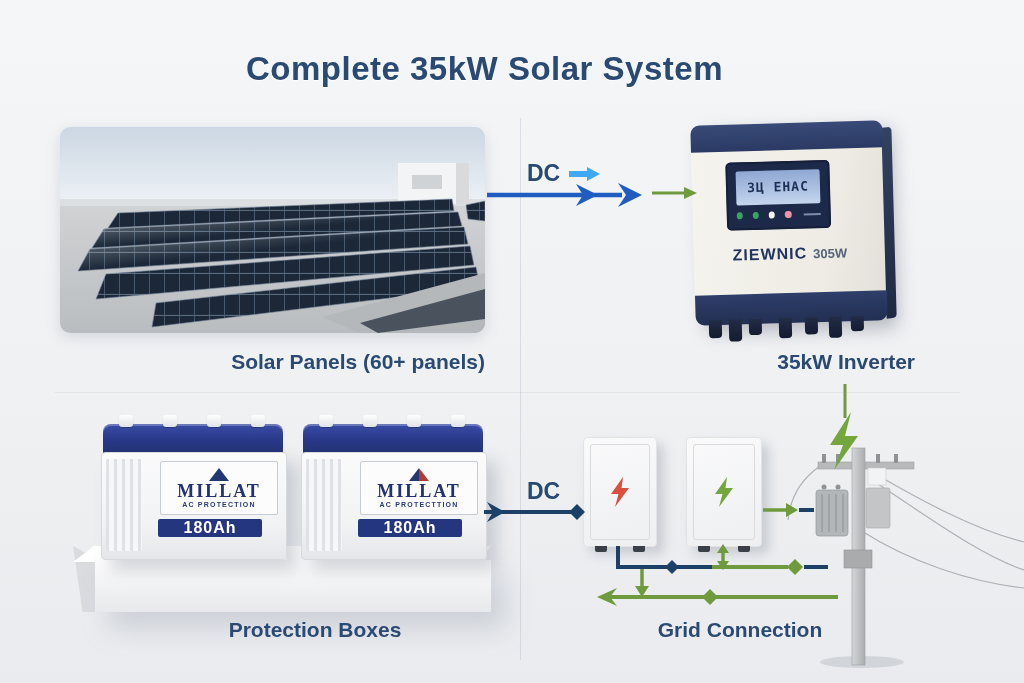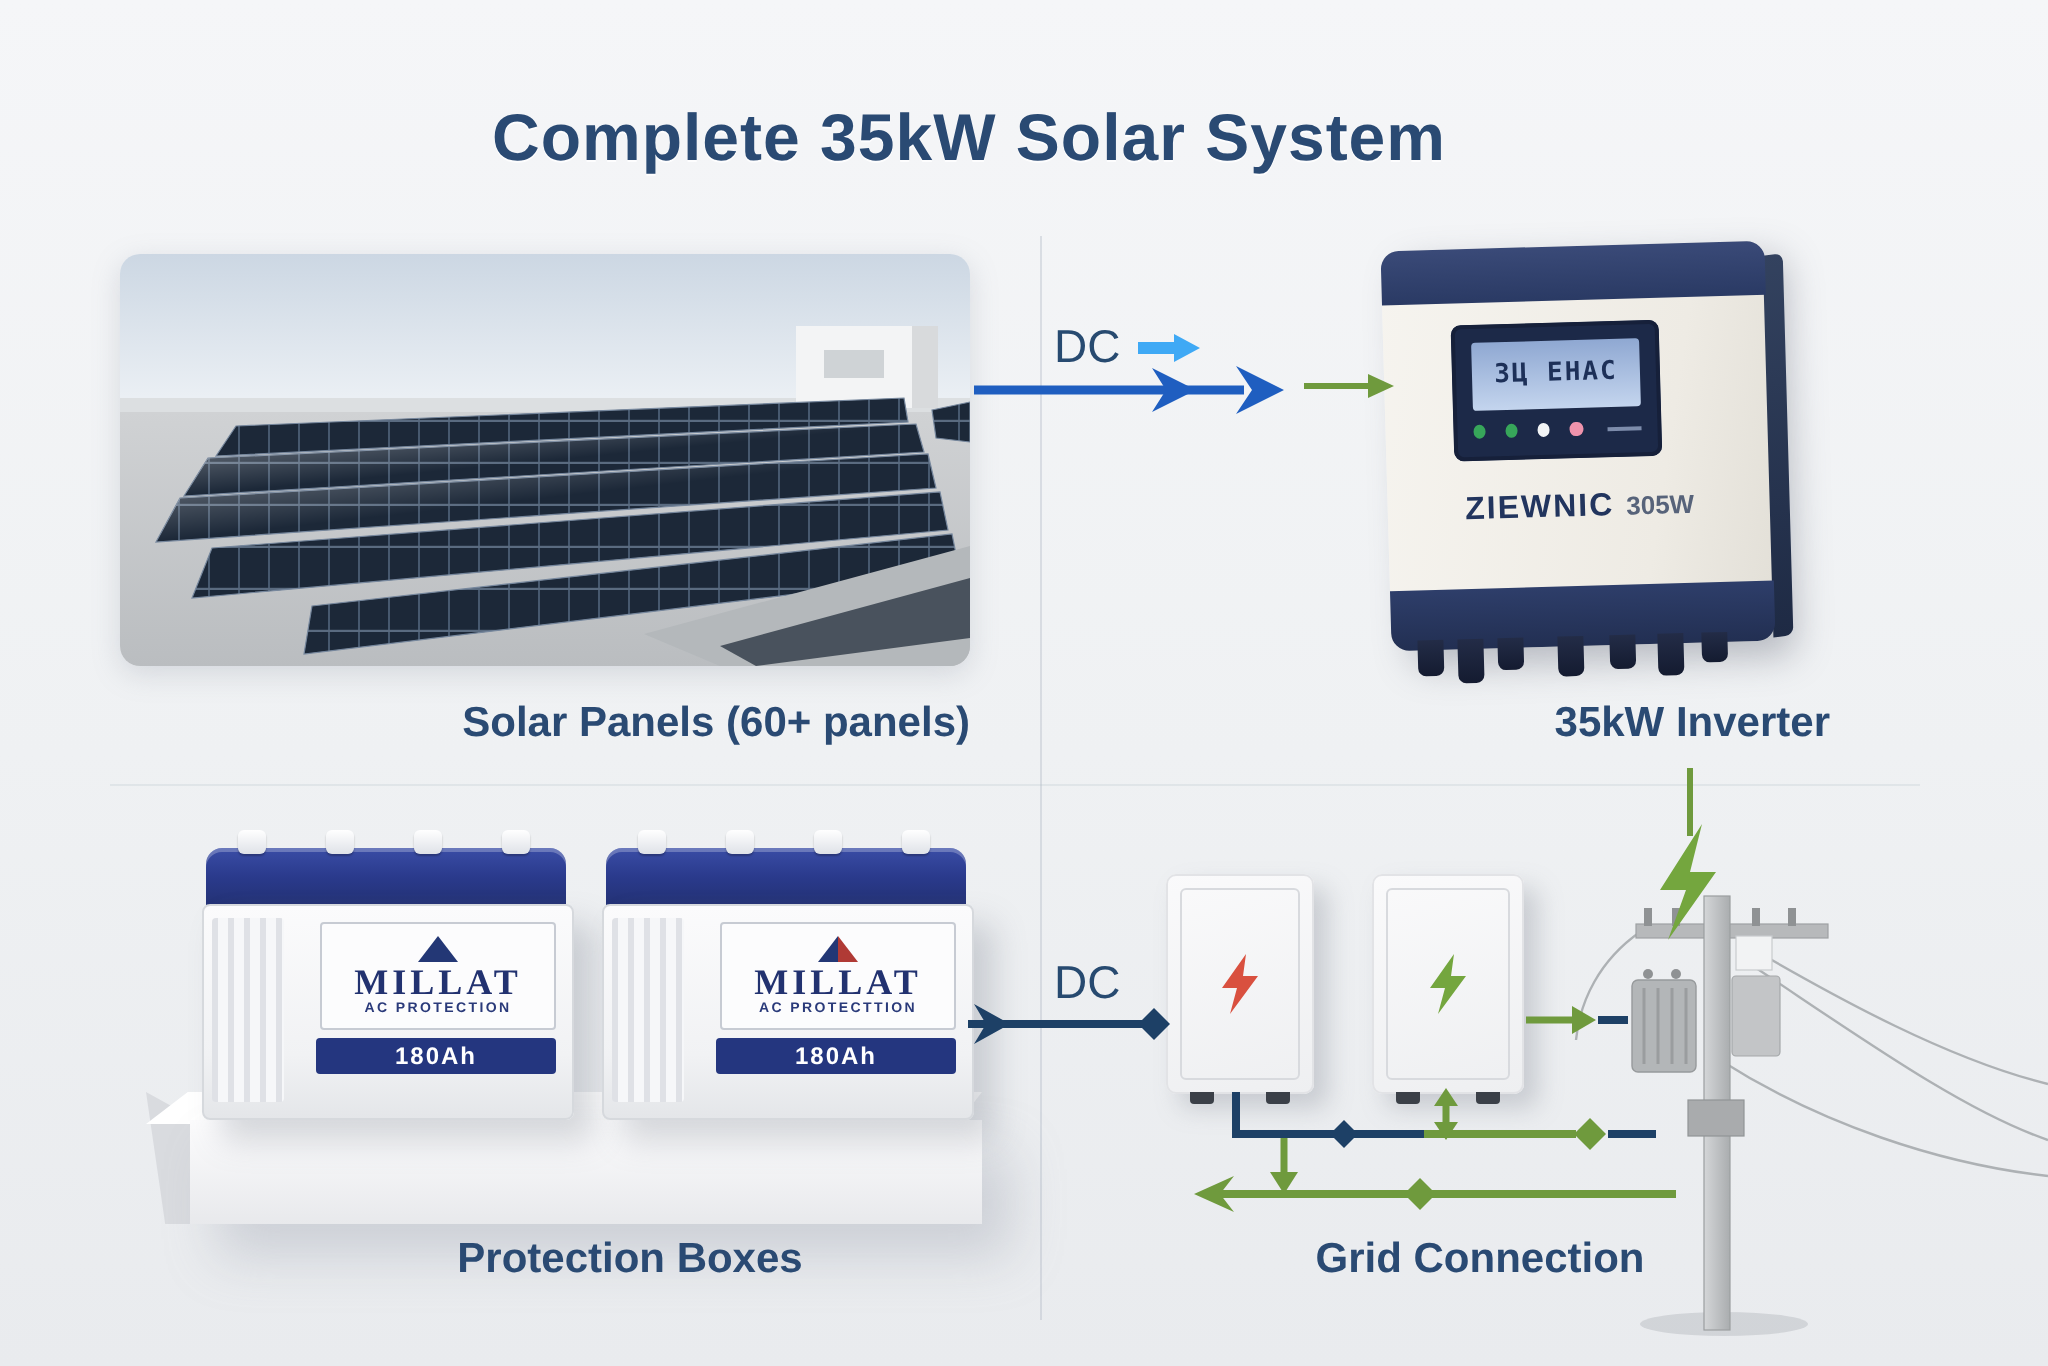--- a/index.html
+++ b/index.html
@@ -14,21 +14,21 @@
   .title{position:absolute;left:0;top:50px;width:935px;text-align:center;
     font-size:33px;font-weight:700;color:#2a4a73;letter-spacing:.5px;
     text-shadow:0 1px 0 rgba(255,255,255,.8);margin-left:17px;}
 
   .sec-label{position:absolute;font-size:21px;font-weight:700;color:#2a4a73;text-align:center;}
   .lbl-solar{left:60px;top:350px;width:425px;text-align:right;}
   .lbl-inverter{left:690px;top:350px;width:225px;text-align:right;}
   .lbl-protection{left:95px;top:618px;width:440px;}
   .lbl-grid{left:600px;top:618px;width:280px;}
 
-  .dc-label{position:absolute;font-size:23px;font-weight:400;color:#274a70;display:flex;align-items:center;gap:7px;text-align:right;}
+  .dc-label{position:absolute;font-size:23px;font-weight:700;color:#274a70;display:flex;align-items:center;gap:7px;text-align:right;}
   .dc-top{left:527px;top:160px;}
   .dc-bottom{left:527px;top:478px;}
 
   
   .photo{position:absolute;left:60px;top:127px;width:425px;height:206px;border-radius:10px;overflow:hidden;
     box-shadow:0 4px 14px rgba(130,140,155,.25);}
 
   
   .inverter{position:absolute;left:693px;top:123px;width:192px;height:200px;transform:rotate(-1.6deg);
     background:linear-gradient(100deg,#f6f4ef 0%,#eeebe4 70%,#e2dfd7 100%);border-radius:9px;
@@ -67,22 +67,22 @@
   .bat-ribs{position:absolute;left:4px;top:6px;bottom:8px;width:36px;border-radius:2px;
     background:repeating-linear-gradient(90deg,#dfe1e6 0 3px,#f6f7f9 3px 8px);}
   .bat-panel{position:absolute;left:58px;top:8px;width:116px;height:52px;background:#fcfcfd;
     border:1px solid #c7cbd3;border-radius:2px;display:flex;flex-direction:column;align-items:center;justify-content:center;gap:1px;}
   .logo{width:0;height:0;border-left:10px solid transparent;border-right:10px solid transparent;border-bottom:13px solid #233775;}
   .logo-duo{position:relative;width:20px;height:13px;}
   .logo-duo .lft{position:absolute;left:0;bottom:0;width:0;height:0;border-left:10px solid transparent;border-bottom:13px solid #233775;}
   .logo-duo .rgt{position:absolute;left:10px;bottom:0;width:0;height:0;border-right:10px solid transparent;border-bottom:13px solid #b03a35;}
   .bat-brand{font-size:18px;font-weight:900;color:#223270;letter-spacing:2px;line-height:18px;font-family:Liberation Serif, serif;}
   .bat-sub{font-size:7px;font-weight:700;color:#2a3a7a;letter-spacing:1.2px;}
-  .bat-banner{position:absolute;left:56px;top:66px;width:120px;height:18px;background:#24367f;border-radius:2px;
-    color:#ffffff;font-size:12px;font-weight:800;text-align:center;line-height:18px;letter-spacing:1px;}
+  .bat-banner{position:absolute;left:56px;top:66px;width:104px;height:18px;background:#24367f;border-radius:2px;
+    color:#ffffff;font-size:16px;font-weight:800;text-align:center;line-height:18px;letter-spacing:1px;}
 
   
   .plat-top{position:absolute;left:73px;top:546px;width:418px;height:16px;background:#ffffff;
     clip-path:polygon(5% 0,100% 0,97% 100%,0 100%);}
   .plat-front{position:absolute;left:95px;top:560px;width:396px;height:52px;
     background:linear-gradient(180deg,#fcfcfd,#e8e9ec);box-shadow:14px 16px 26px rgba(150,155,168,.35);}
   .plat-side{position:absolute;left:73px;top:546px;width:24px;height:66px;background:#d9dbdf;
     clip-path:polygon(0 0,100% 20%,100% 100%,40% 100%);}
 
   

